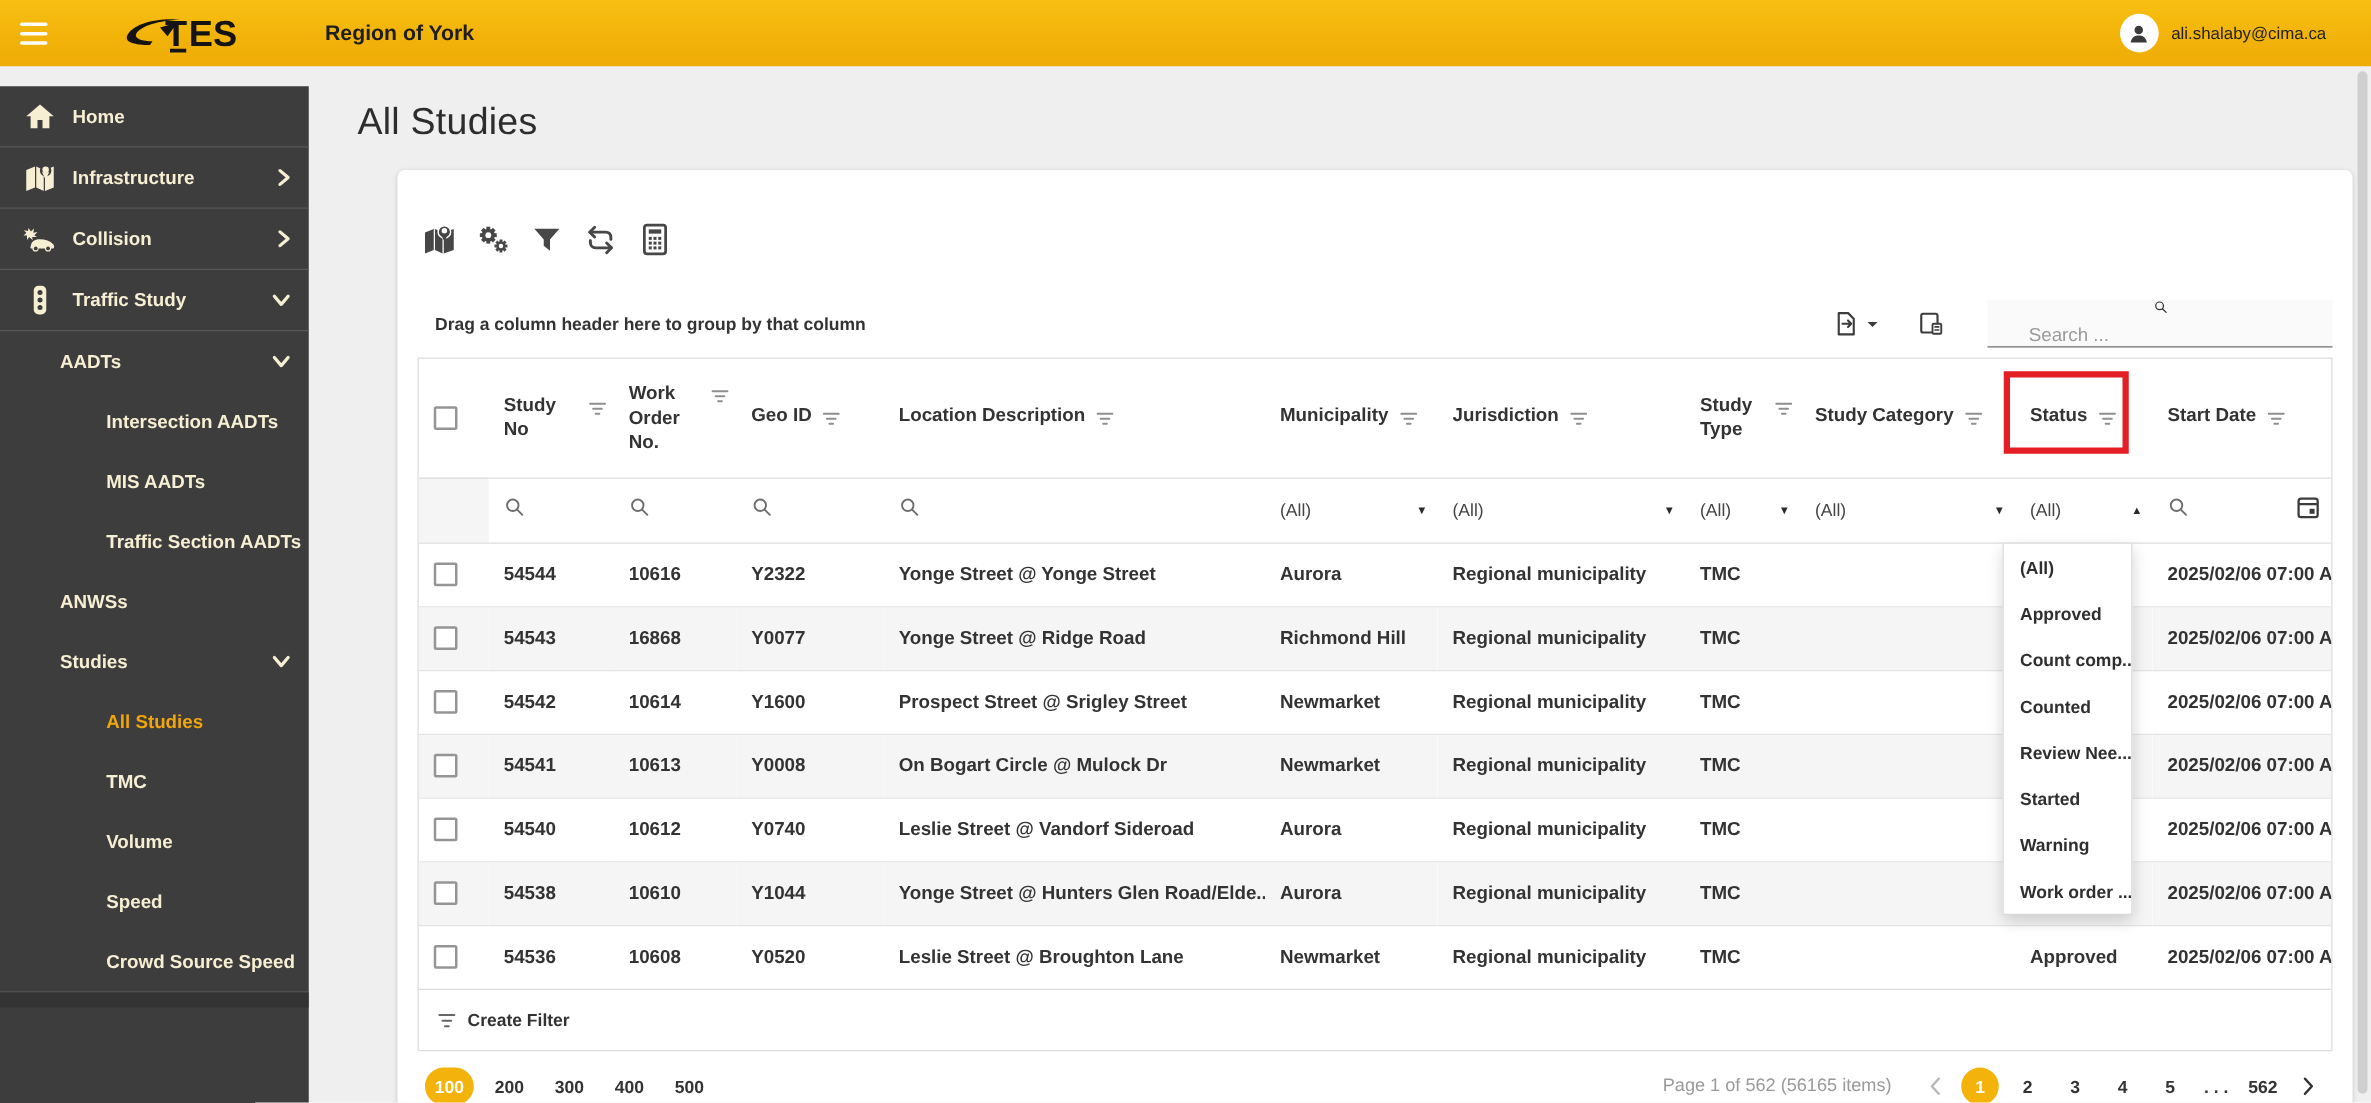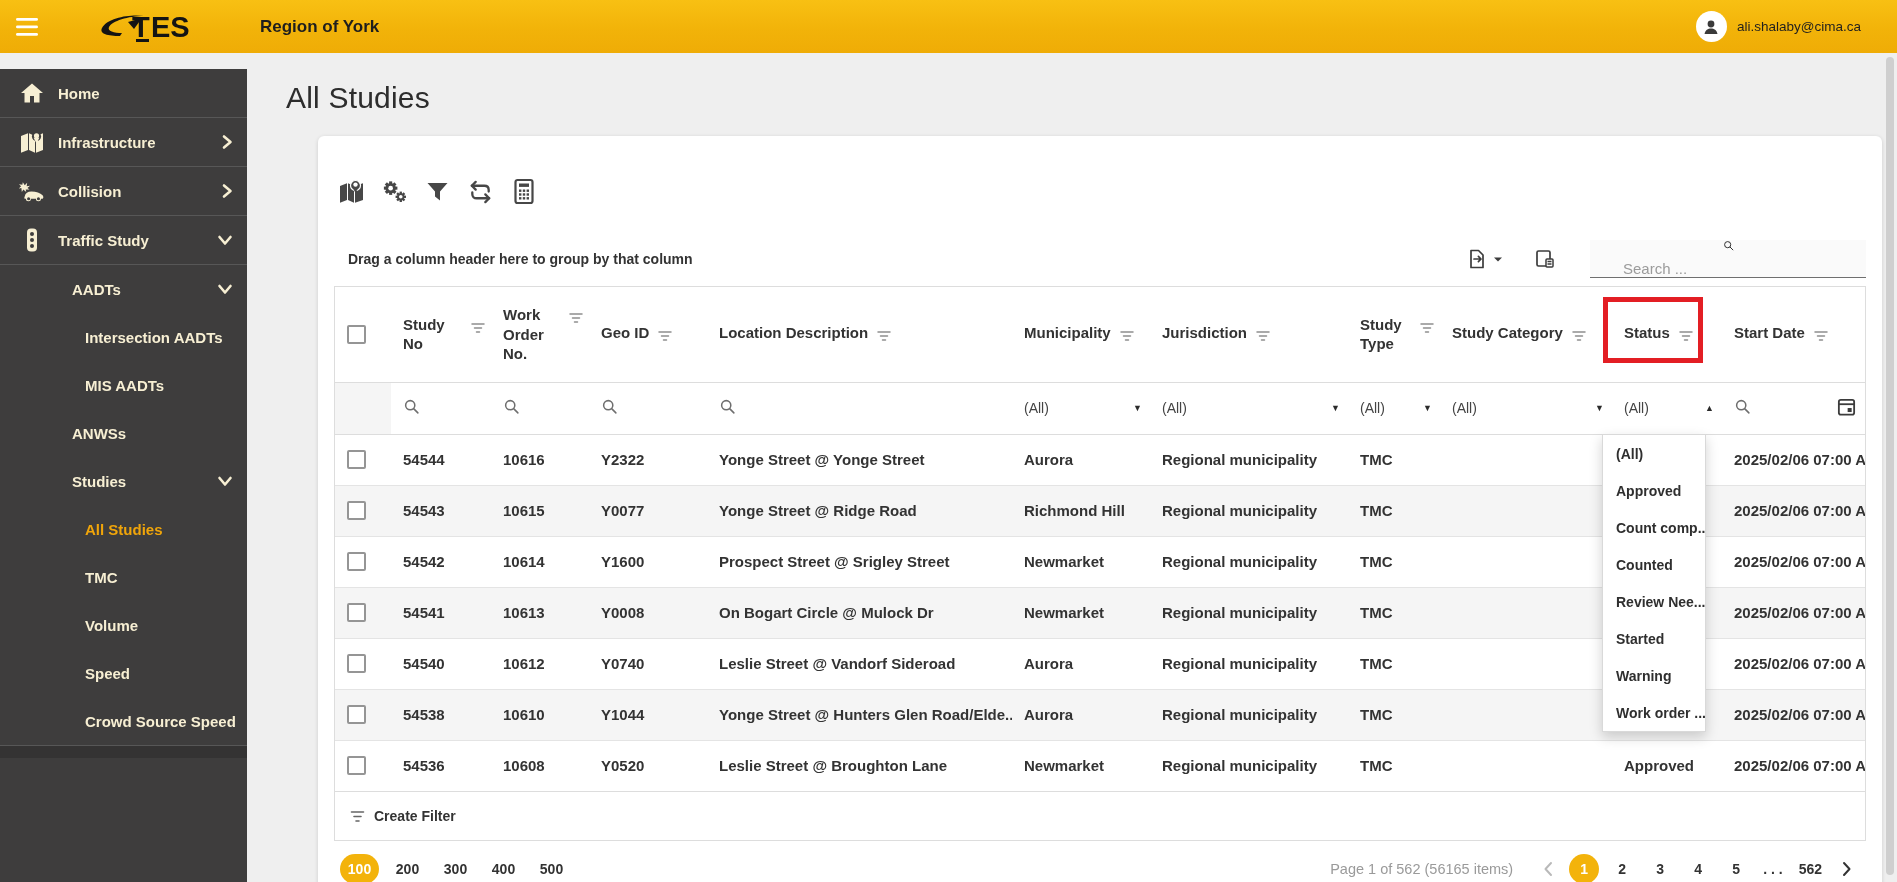--- a/index.html
+++ b/index.html
@@ -15,21 +15,21 @@
   .topbar-title { margin-left:66px; font-size:17px; font-weight:700; color:#1E1E1E; }
   .topbar-right { margin-left:auto; display:flex; align-items:center; gap:10px; padding-right:36px; }
   .avatar { width:31px; height:31px; border-radius:50%; background:#FFFFFF; display:flex; align-items:center; justify-content:center; }
   .email { font-size:13.5px; color:#1F1F1F; }
 
   
   .sidebar { position:absolute; top:69px; left:0; width:247px; height:829px; background:#3E3D3D; z-index:50; overflow:hidden; }
   .si { display:flex; align-items:center; color:#F7EFD3; font-weight:700; font-size:15px; cursor:pointer; position:relative; }
   .si.l0 { height:49px; padding-left:18px; border-bottom:1px solid #575757; }
   .si.l0:last-of-type { border-bottom:none; }
-  .si.l1 { height:48px; padding-left:72px; }
+  .si.l1 { height:48px; padding-left:48px; }
   .si.l2 { height:48px; padding-left:85px; }
   .si .ic { width:27px; height:25px; margin-right:13px; display:flex; align-items:center; justify-content:center; flex:0 0 27px; }
   .si .chev { position:absolute; right:14px; top:50%; transform:translateY(-50%); display:flex; }
   .si.active { color:#F0A50A; }
   .sb-sep { border-top:1px solid #575757; }
   .sb-bottom { height:12px; background:#343333; }
 
   
   .main { position:absolute; top:53px; left:247px; width:1650px; height:829px; padding:28px 0 0 39px; }
   .page-title { font-size:30px; font-weight:300; color:#2D2D2D; letter-spacing:0.2px; }
@@ -202,20 +202,23 @@
             <path d="M2.5,3 L8,9.5 L13.5,3" fill="none" stroke="#F7EFD3" stroke-width="2.6" stroke-linecap="round" stroke-linejoin="round"></path>
           </svg>
         </span>
       </div>
       <div class="si l2">
         <span class="lab">Intersection AADTs</span>
       </div>
       <div class="si l2">
         <span class="lab">MIS AADTs</span>
       </div>
+      <div class="si l2">
+        <span class="lab">Traffic Section AADTs</span>
+      </div>
       <div class="si l1">
         <span class="lab">ANWSs</span>
       </div>
       <div class="si l1">
         <span class="lab">Studies</span>
         <span class="chev">
           <svg width="16" height="12" viewBox="0 0 16 12">
             <path d="M2.5,3 L8,9.5 L13.5,3" fill="none" stroke="#F7EFD3" stroke-width="2.6" stroke-linecap="round" stroke-linejoin="round"></path>
           </svg>
         </span>
@@ -499,21 +502,21 @@
               <td>TMC</td>
               <td></td>
               <td></td>
               <td>2025/02/06 07:00 AM</td>
             </tr>
             <tr class="data-row">
               <td>
                 <div class="checkbox"></div>
               </td>
               <td>54543</td>
-              <td>10615</td>
+              <td>16868</td>
               <td>Y0077</td>
               <td>Yonge Street @ Ridge Road</td>
               <td>Richmond Hill</td>
               <td>Regional municipality</td>
               <td>TMC</td>
               <td></td>
               <td></td>
               <td>2025/02/06 07:00 AM</td>
             </tr>
             <tr class="data-row">

